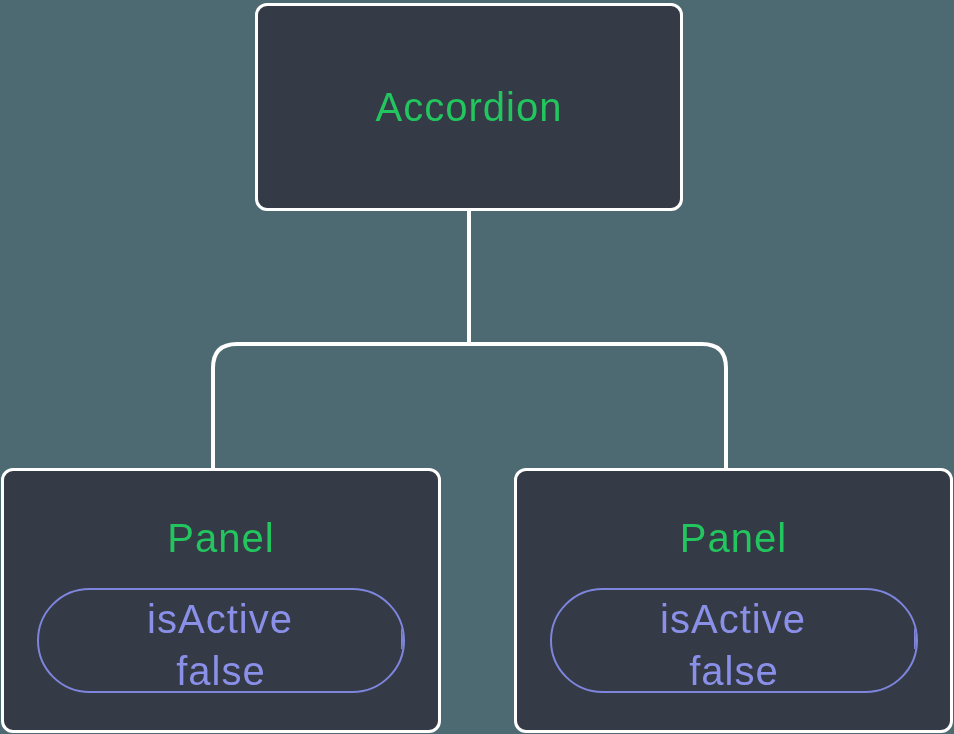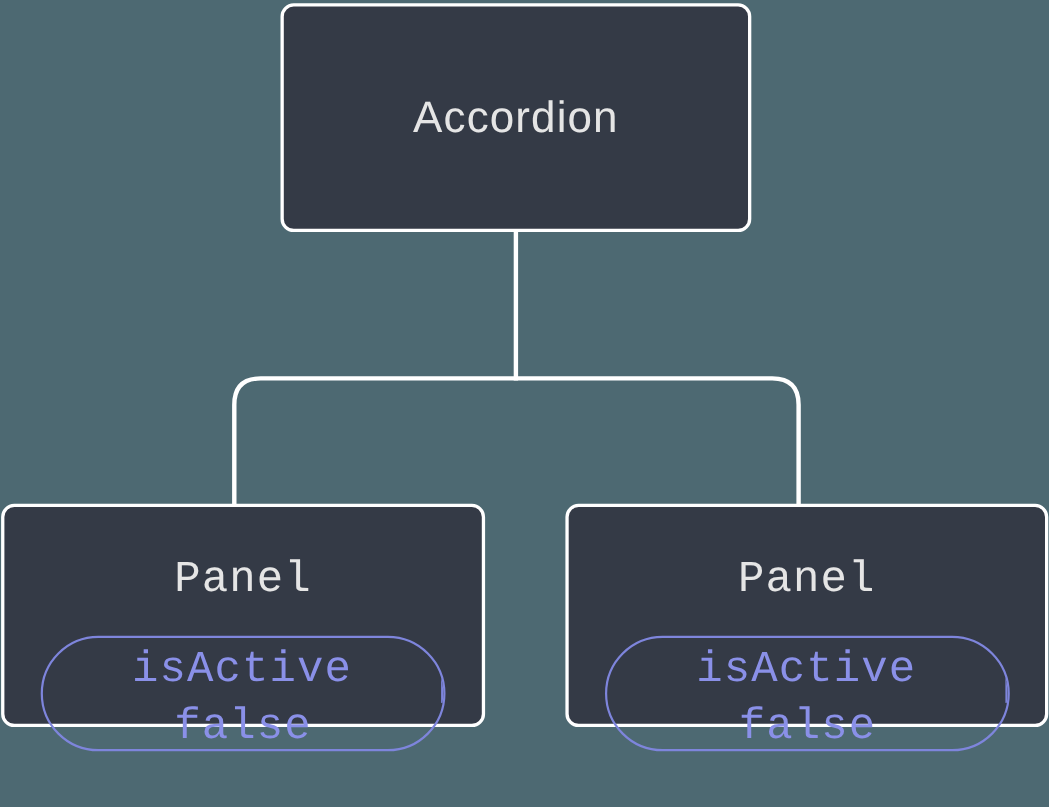--- a/index.html
+++ b/index.html
@@ -28,38 +28,37 @@
     fill: none;
   }
   .node {
     position: absolute;
     background: #343A46;
     border: 3px solid #FFFFFF;
     border-radius: 12px;
     box-sizing: border-box;
   }
   .node-label {
-    color: #e5e5e5;
+    color: #22c55e;
     font-size: 40px;
     font-weight: 500;
     letter-spacing: 1px;
   }
   .root-node {
     left: 255px;
     top: 3px;
     width: 428px;
     height: 208px;
     display: flex;
     align-items: center;
     justify-content: center;
   }
   .panel-node {
-    top: 458px;
-    height: 203px;
-    font-family: Liberation Mono, monospace;
+    top: 468px;
+    height: 265px;
   }
   .panel-left  { left: 1px;   width: 440px; }
   .panel-right { left: 514px; width: 439px; }
   .panel-title {
     text-align: center;
     margin-top: 43px;
     line-height: 48px;
   }
   .state-pill {
     position: absolute;

